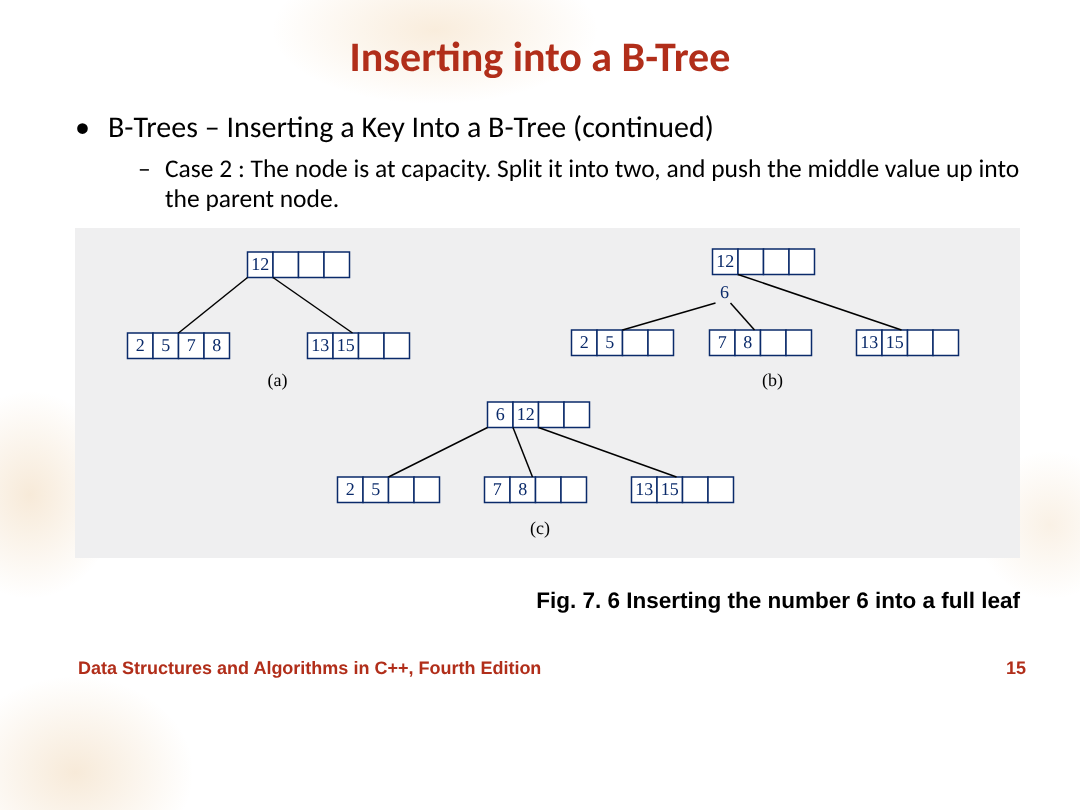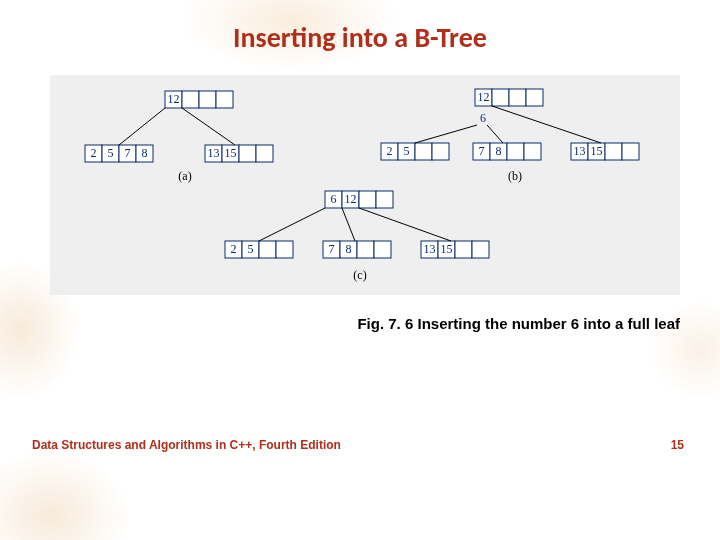--- a/index.html
+++ b/index.html
@@ -98,21 +98,21 @@
   svg .br { stroke: #000; stroke-width: 1; }
   .figcap {
     text-align: right;
     font-size: 15px;
     font-family: Arial, sans-serif;
     font-weight: bold;
     margin-top: 20px;
   }
   .footer {
     position: absolute;
-    left: 32px;
+    left: 52px;
     right: 36px;
     bottom: 16px;
     display: flex;
     justify-content: space-between;
     font-size: 12px;
     font-family: Arial, sans-serif;
     font-weight: bold;
     color: #b12e1a;
   }
 </style>
@@ -121,20 +121,30 @@
 
 <div class="watercolor wc1"></div>
 <div class="watercolor wc2"></div>
 <div class="watercolor wc3"></div>
 <div class="watercolor wc4"></div>
 
 <div class="slide">
   <div class="title">Inserting into a B-Tree</div>
 
   <div class="body">
+    <ul class="lvl1">
+      <li>
+        <span>B-Trees – Inserting a Key Into a B-Tree (continued)</span>
+        <ul class="lvl2">
+          <li>
+            <span>Case 2 : The node is at capacity.  Split it into two, and push the middle value up into the parent node.</span>
+          </li>
+        </ul>
+      </li>
+    </ul>
 
     <div class="fig">
       <div class="figpanel">
         <div class="top2">
 
           <svg width="250" height="100">
 
             <g>
               <rect class="nb" x="90" y="6" width="17" height="17"></rect>
                 <rect class="nb" x="107" y="6" width="17" height="17"></rect>

